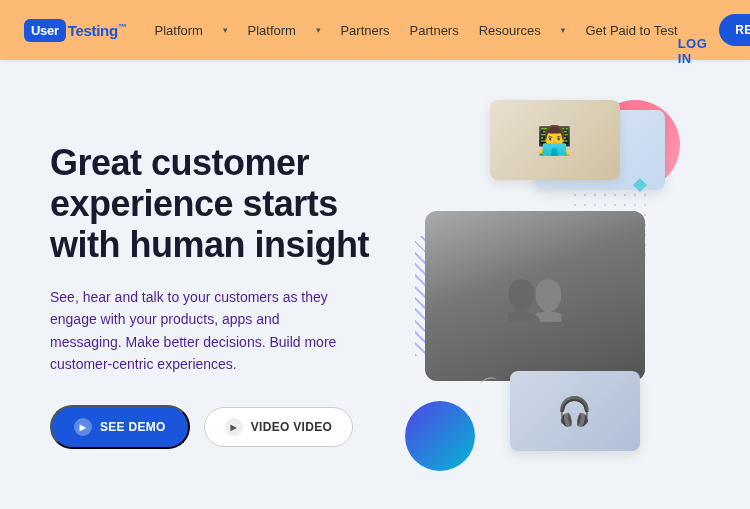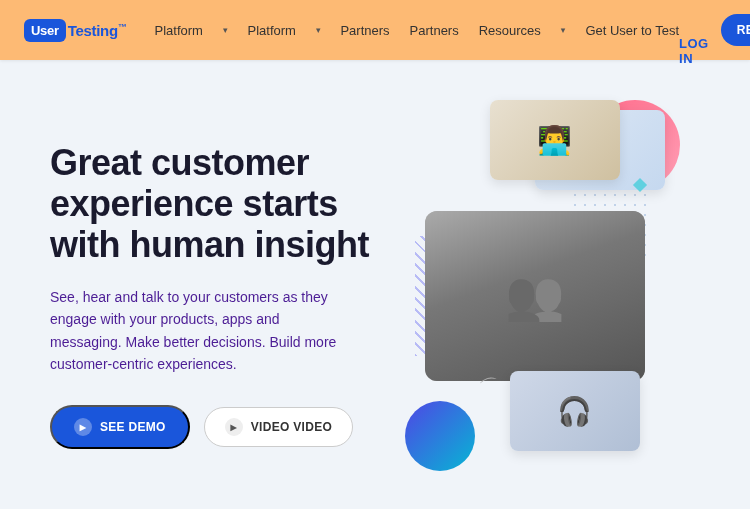--- a/index.html
+++ b/index.html
@@ -366,21 +366,21 @@
       <span>Partners</span>
     </span>
     <span class="nav-link">
       <span>Partners</span>
     </span>
     <span class="nav-link">
       <span>Resources</span>
       <span class="chevron">▾</span>
     </span>
     <span class="nav-link">
-      <span>Get User to Test</span>
+      <span>Get Paid to Test</span>
     </span>
   </div>
 
   <div class="nav-actions">
     <span class="btn-login">LOG IN</span>
     <div class="btn-trial">REQUEST TRIAL</div>
   </div>
 </nav>
 
 <section class="hero">

